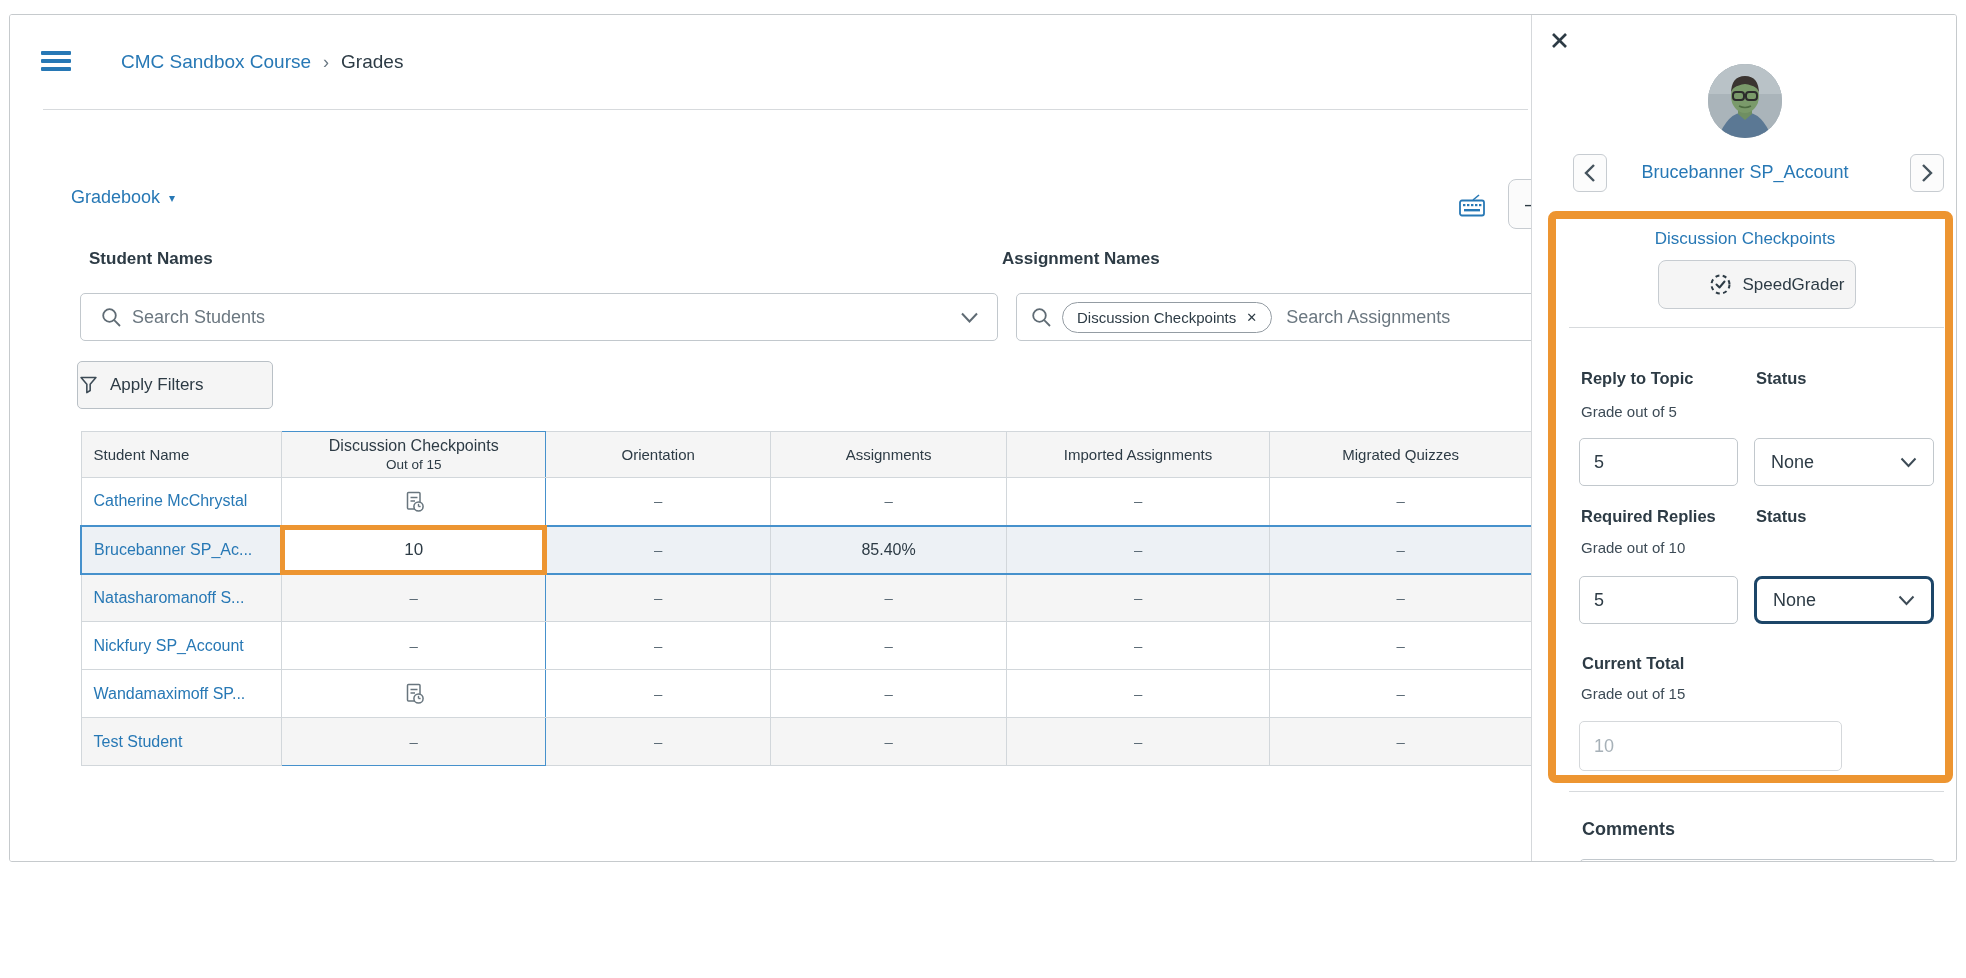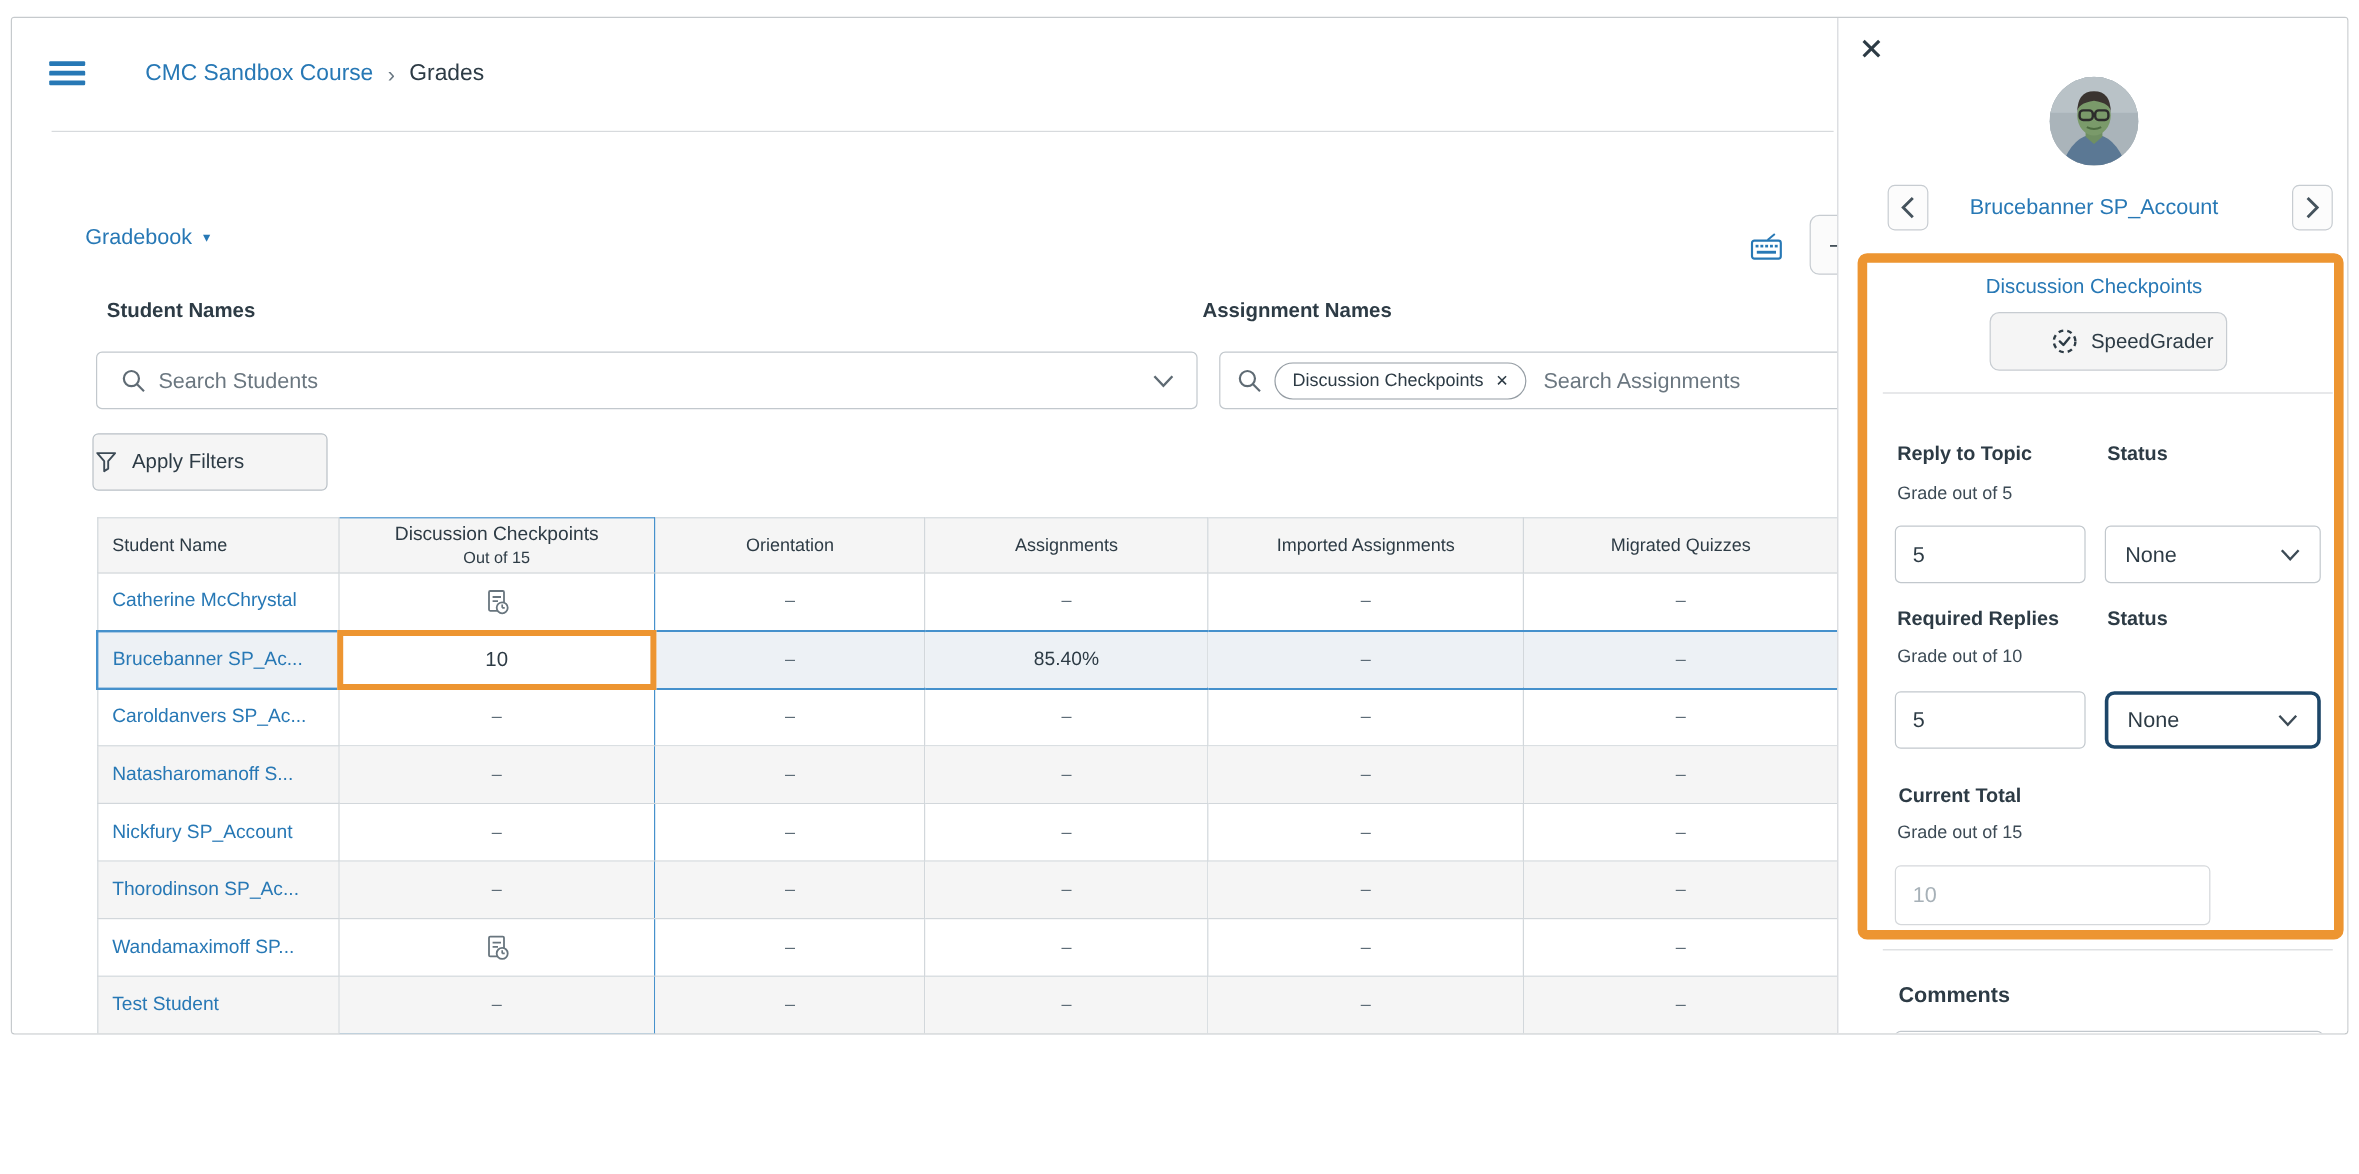--- a/index.html
+++ b/index.html
@@ -202,46 +202,30 @@
             <td class="grade-cell col-dc">
               <div class="cell-highlight">
                 <span class="val">10</span>
               </div>
             </td>
             <td class="grade-cell"><span class="dash">–</span></td>
             <td class="grade-cell"><span class="val">85.40%</span></td>
             <td class="grade-cell"><span class="dash">–</span></td>
             <td class="grade-cell"><span class="dash">–</span></td>
           </tr>
-          <tr class="">
-            <td class="name-cell">Caroldanvers SP_Ac...</td>
-            <td class="grade-cell col-dc"><span class="dash">–</span></td>
-            <td class="grade-cell"><span class="dash">–</span></td>
-            <td class="grade-cell"><span class="dash">–</span></td>
-            <td class="grade-cell"><span class="dash">–</span></td>
-            <td class="grade-cell"><span class="dash">–</span></td>
-          </tr>
           <tr class=" shade">
             <td class="name-cell">Natasharomanoff S...</td>
             <td class="grade-cell col-dc"><span class="dash">–</span></td>
             <td class="grade-cell"><span class="dash">–</span></td>
             <td class="grade-cell"><span class="dash">–</span></td>
             <td class="grade-cell"><span class="dash">–</span></td>
             <td class="grade-cell"><span class="dash">–</span></td>
           </tr>
           <tr class="">
             <td class="name-cell">Nickfury SP_Account</td>
-            <td class="grade-cell col-dc"><span class="dash">–</span></td>
-            <td class="grade-cell"><span class="dash">–</span></td>
-            <td class="grade-cell"><span class="dash">–</span></td>
-            <td class="grade-cell"><span class="dash">–</span></td>
-            <td class="grade-cell"><span class="dash">–</span></td>
-          </tr>
-          <tr class=" shade">
-            <td class="name-cell">Thorodinson SP_Ac...</td>
             <td class="grade-cell col-dc"><span class="dash">–</span></td>
             <td class="grade-cell"><span class="dash">–</span></td>
             <td class="grade-cell"><span class="dash">–</span></td>
             <td class="grade-cell"><span class="dash">–</span></td>
             <td class="grade-cell"><span class="dash">–</span></td>
           </tr>
           <tr class="">
             <td class="name-cell">Wandamaximoff SP...</td>
             <td class="grade-cell col-dc">
               <svg width="22" height="23" viewBox="0 0 22 23" style="margin: 0px auto;">

